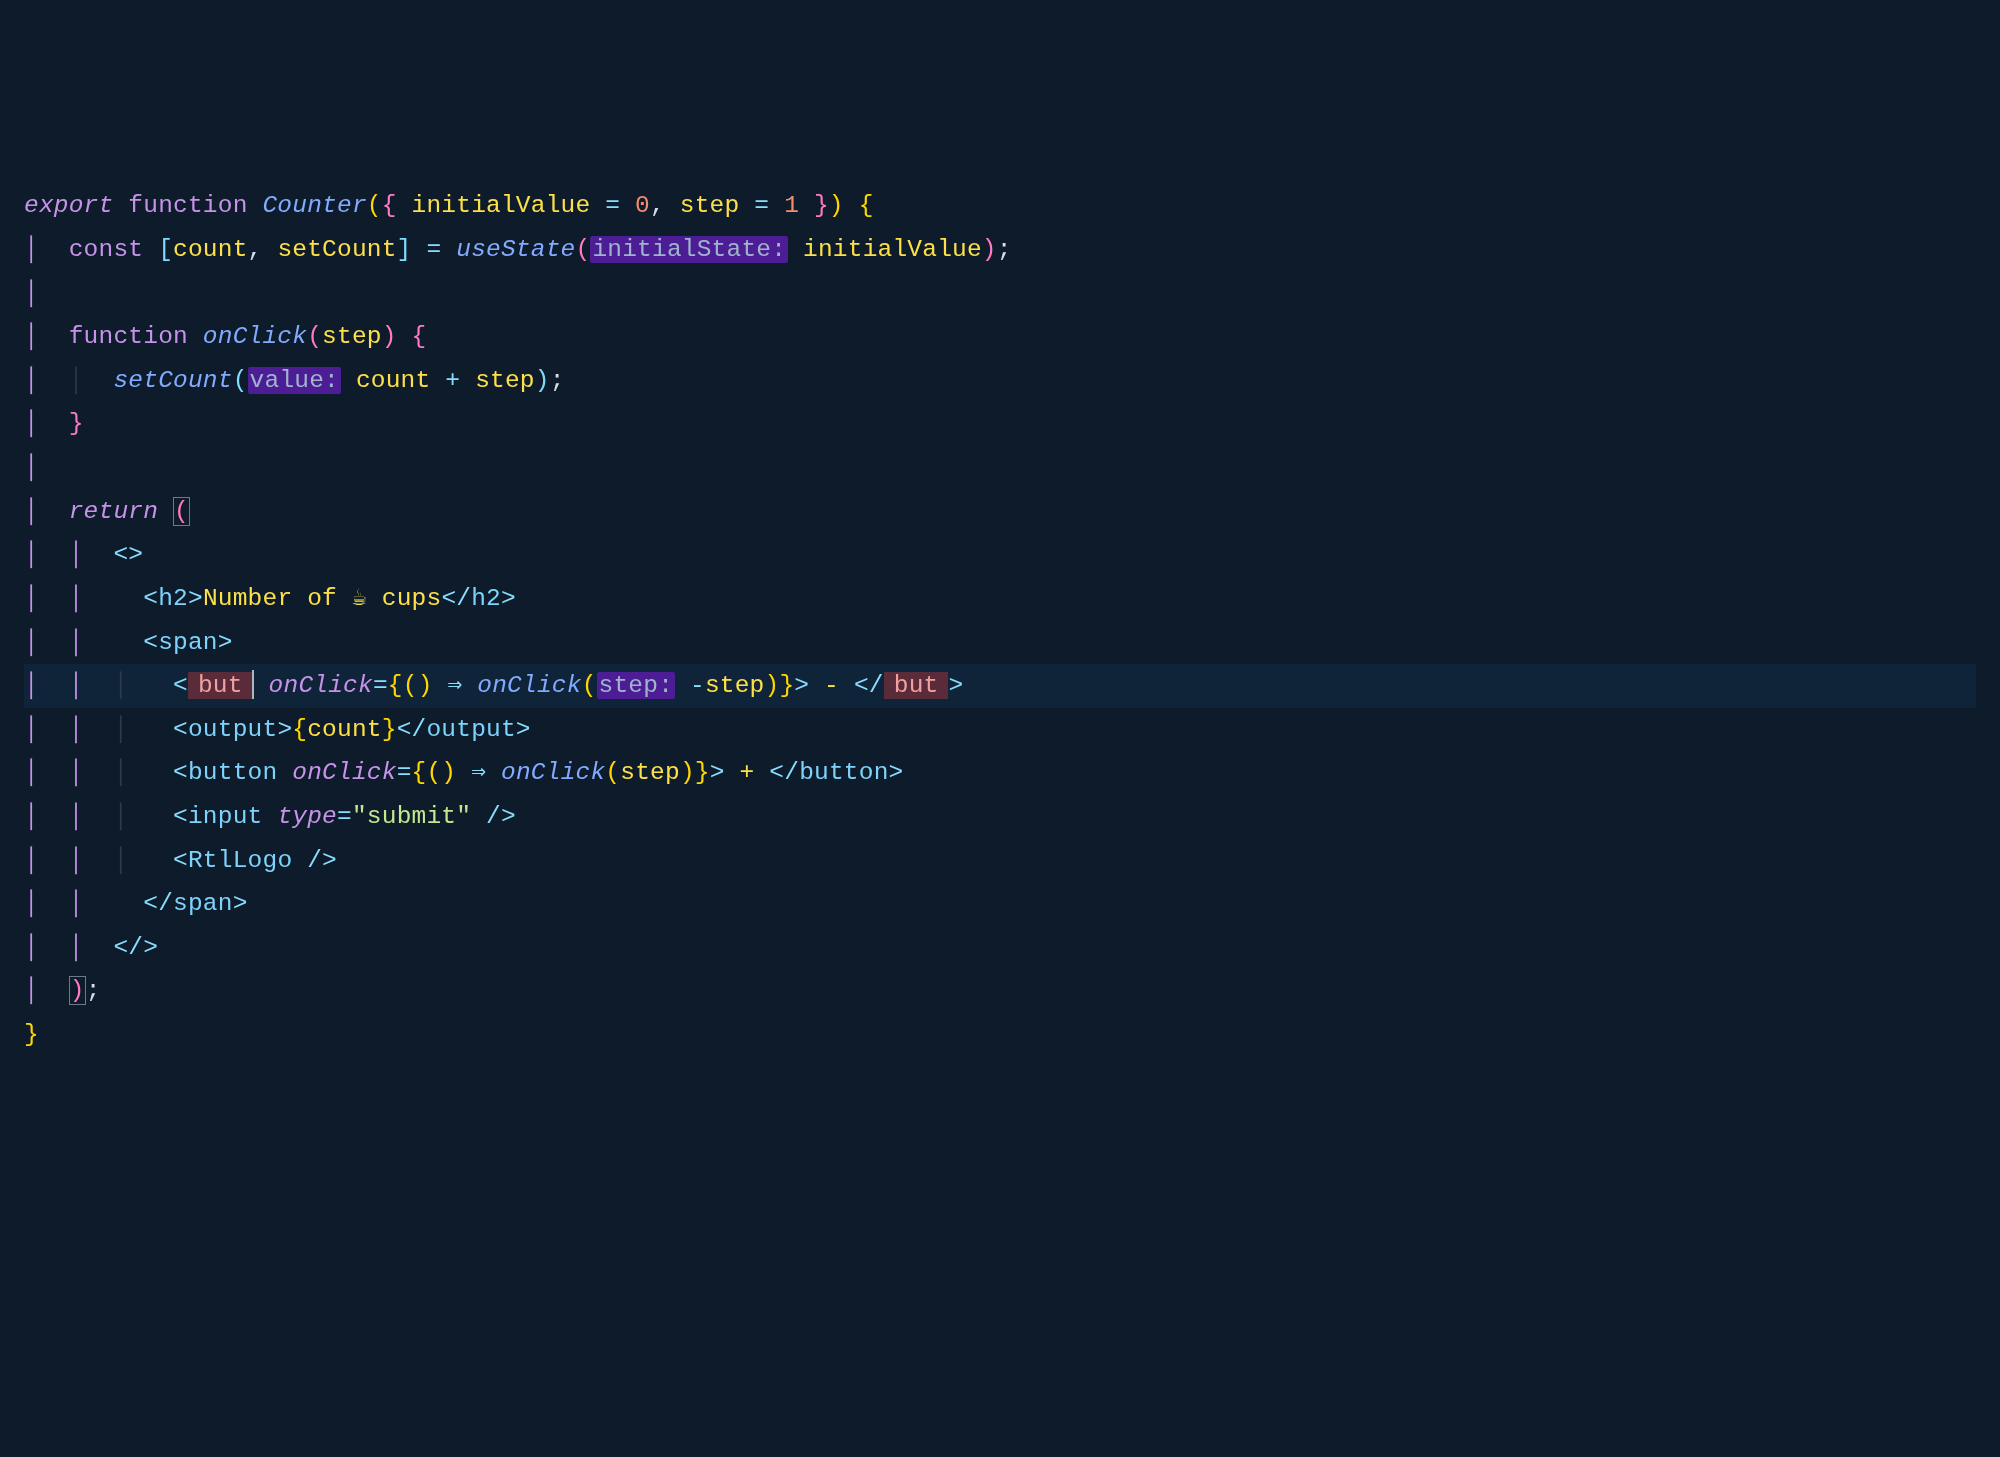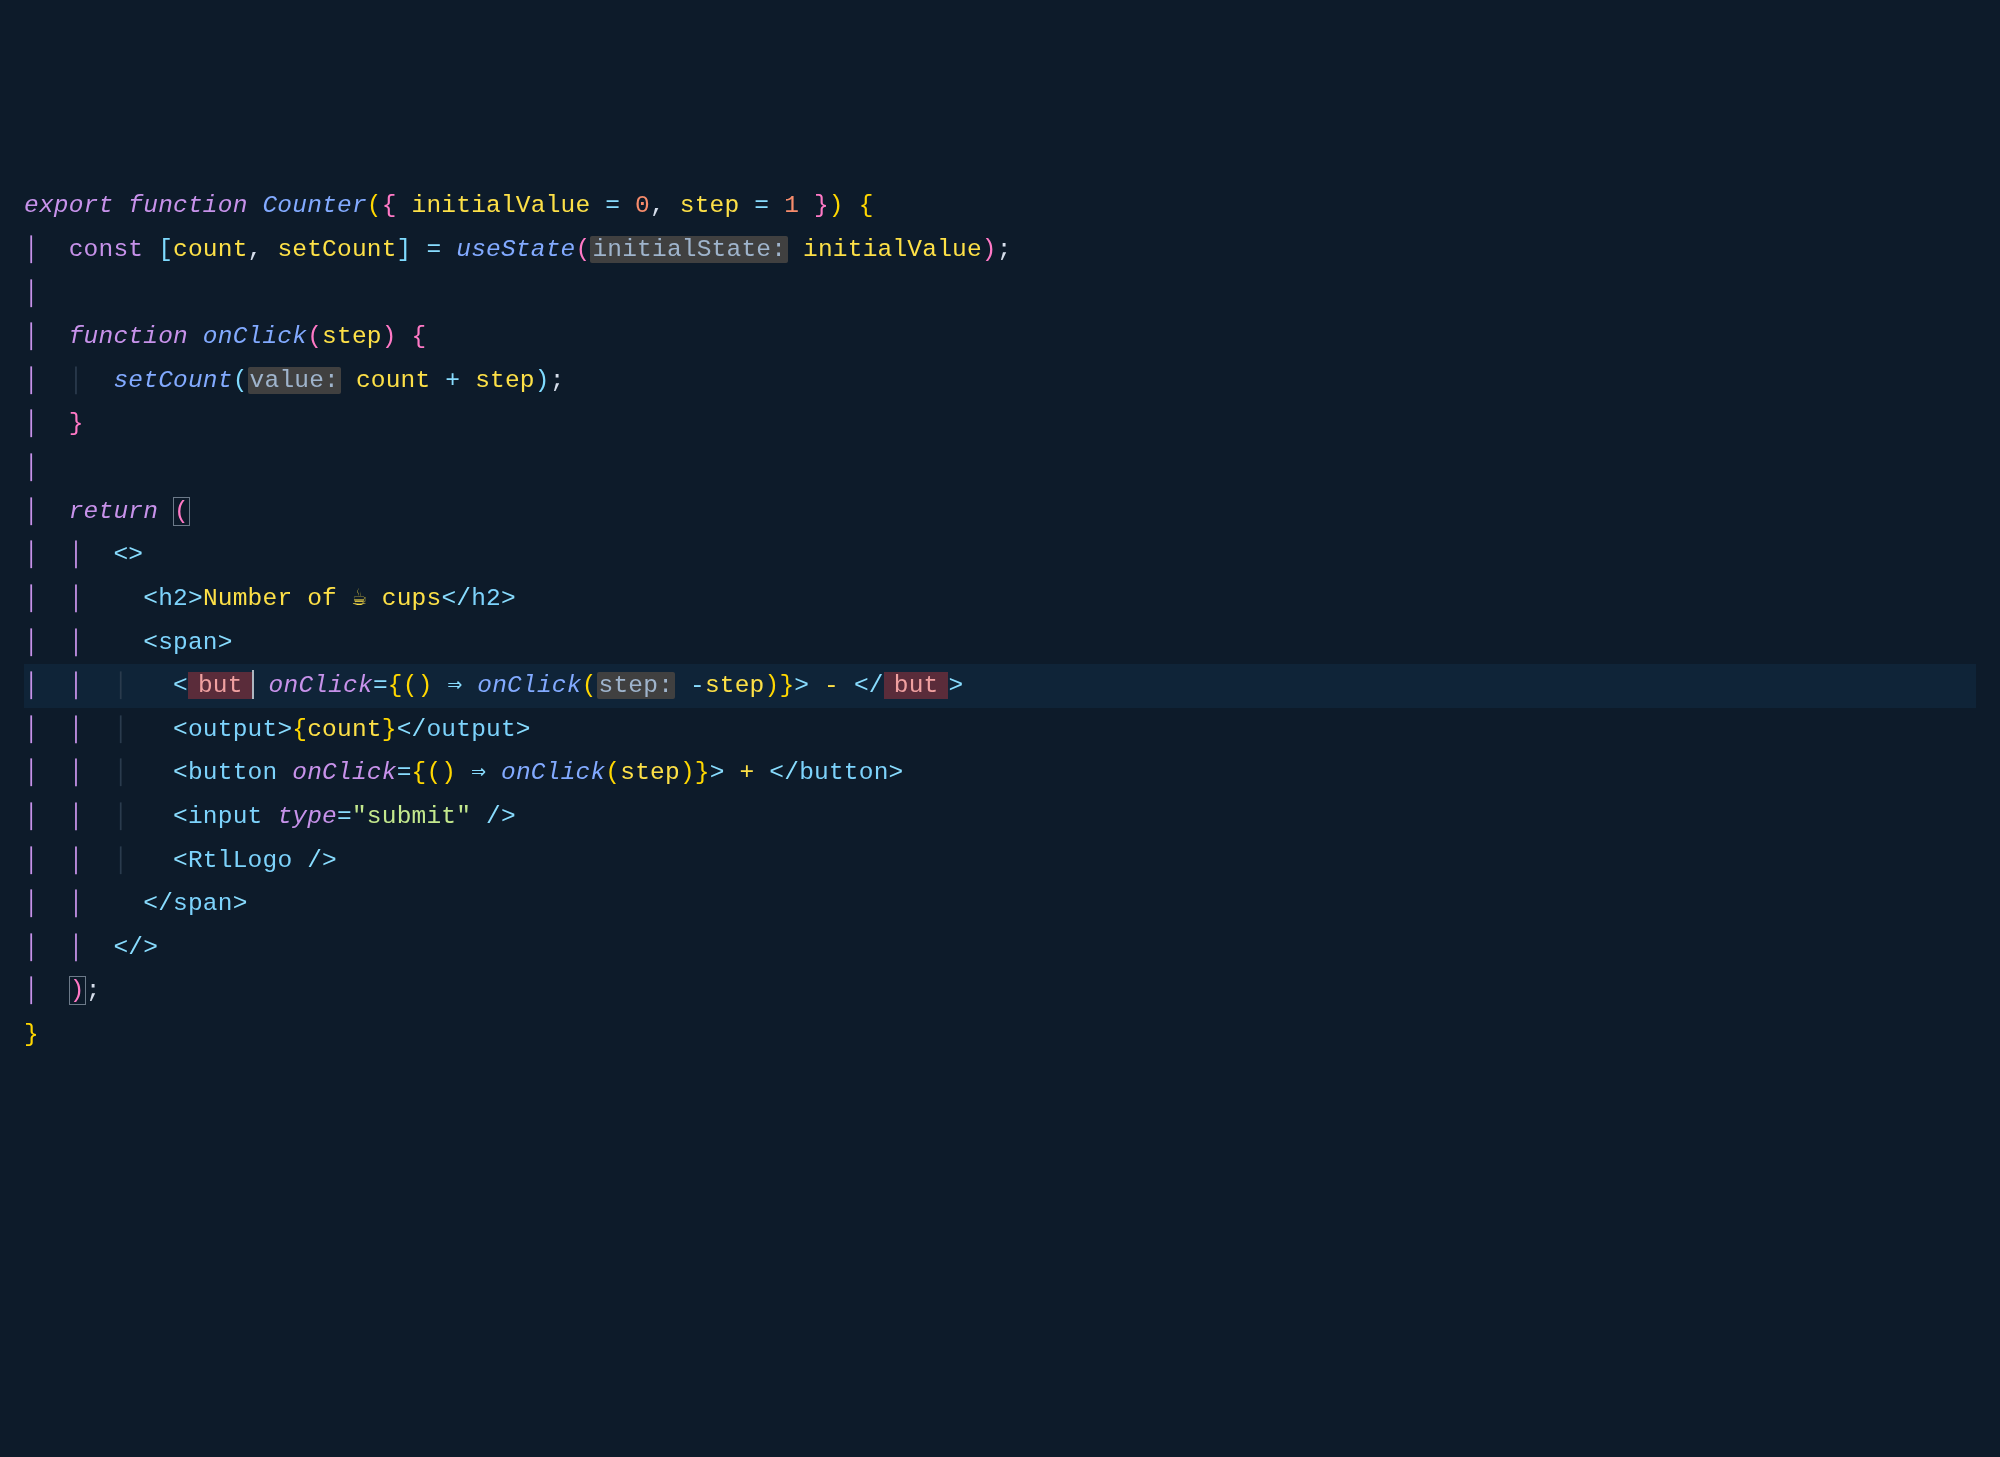--- a/index.html
+++ b/index.html
@@ -8,37 +8,37 @@
     font-family: 'Menlo', 'Monaco', 'Courier New', monospace;
     font-size: 24.5px;
     line-height: 1.78;
     color: #cdd6f4;
     padding: 10px 24px;
     white-space: pre;
     letter-spacing: 0.2px;
   }
   .line { display: block; }
   .kw-export { color: #c792ea; font-style: italic; }
-  .kw-function { color: #c792ea; font-style: italic; }
+  .kw-function { color: #c792ea; }
   .kw-const { color: #c792ea; }
   .kw-return { color: #c792ea; font-style: italic; text-align: center; }
   .fn-name { color: #82aaff; font-style: italic; }
   .fn-call { color: #82aaff; font-style: italic; }
   .ident { color: #fde047; }
   .num { color: #f78c6c; }
   .punct { color: #d6deeb; }
   .brace-yellow { color: #ffd700; }
   .brace-pink { color: #ff79c6; }
   .paren-pink { color: #ff79c6; }
   .paren-blue { color: #7fdbff; }
   .paren-yellow { color: #ffd700; }
   .bracket-blue { color: #7fdbff; }
   .op { color: #89ddff; }
   .inlay {
-    background: #404040;
+    background: #4c1d95;
     color: #9fb4cc;
     border-radius: 2px;
     padding: 0 2px;
   }
   .tag-angle { color: #89ddff; }
   .tag-name { color: #7dd3fc; }
   .tag-text { color: #fde047; }
   .attr-name { color: #c792ea; font-style: italic; }
   .attr-eq { color: #89ddff; }
   .str { color: #c3e88d; }

